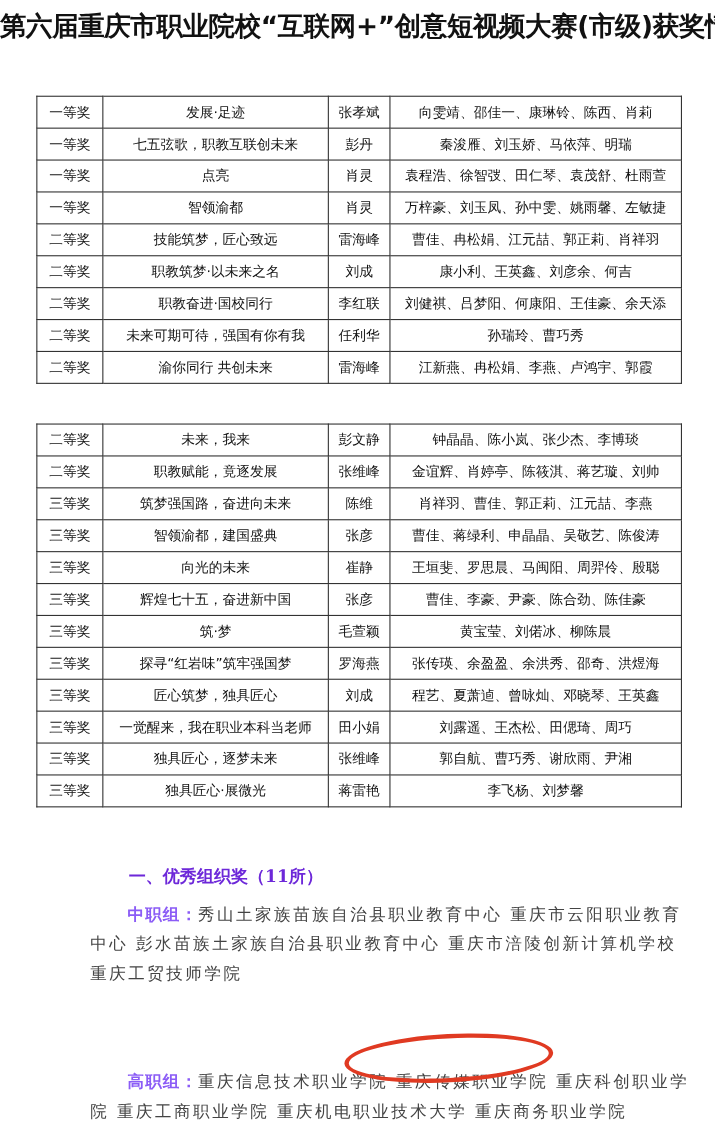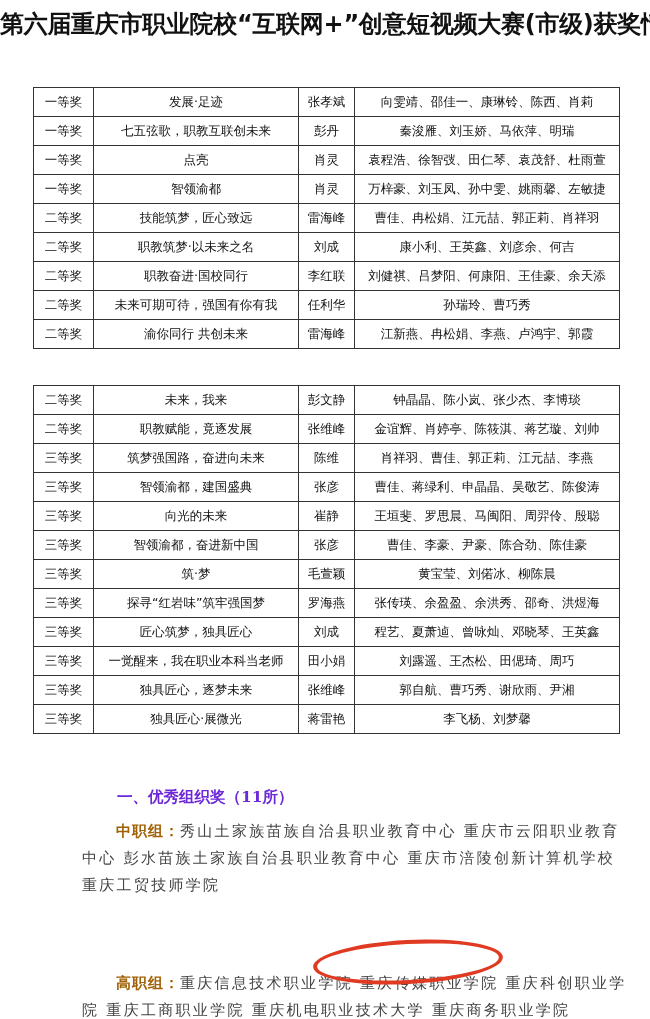--- a/index.html
+++ b/index.html
@@ -5,21 +5,21 @@
   html, body { margin:0; padding:0; background:#ffffff; }
   body { width:650px; height:1019px; position:relative; overflow:hidden; font-family:"DejaVu Sans", sans-serif; color:#111; }
   .title { position:absolute; left:0; top:8px; width:568px; text-align:right; font-size:24px; font-weight:bold; letter-spacing:-0.3px; color:#111; white-space:nowrap; }
   table.awards { position:absolute; left:33px; width:586px; border-collapse:collapse; table-layout:fixed; font-size:12.5px; }
   table.awards td { border:1.5px solid #333; text-align:center; height:28px; padding:0 2px; white-space:nowrap; overflow:hidden; }
   #t1 { top:87px; }
   #t2 { top:385px; }
   col.c1 { width:60px; } col.c2 { width:205px; } col.c3 { width:56px; } col.c4 { width:265px; }
   .sec-head { position:absolute; left:117px; top:787px; font-family:"DejaVu Serif", serif; font-size:15.5px; font-weight:bold; color:#6d28d9; }
   .para { position:absolute; left:82px; width:545px; font-family:"DejaVu Serif", serif; font-size:15px; line-height:27px; color:#444; letter-spacing:2.3px; text-indent:34px; }
-  .para b { color:#a16207; letter-spacing:1px; }
+  .para b { color:#8b5cf6; letter-spacing:1px; }
   #p1 { top:818px; }
   #p2 { top:970px; }
   .circle { position:absolute; left:313px; top:940px; width:190px; height:44px; border:4px solid #e03a22; border-radius:50%; transform:rotate(-3deg); box-sizing:border-box; }
 </style>
 </head>
 <body>
 
 <div class="title">第六届重庆市职业院校“互联网+”创意短视频大赛(市级)获奖情况</div>
 
 <table class="awards" id="t1">
@@ -120,21 +120,21 @@
         <td>曹佳、蒋绿利、申晶晶、吴敬艺、陈俊涛</td>
       </tr>
       <tr>
         <td>三等奖</td>
         <td>向光的未来</td>
         <td>崔静</td>
         <td>王垣斐、罗思晨、马闽阳、周羿伶、殷聪</td>
       </tr>
       <tr>
         <td>三等奖</td>
-        <td>智领渝都，奋进新中国</td>
+        <td>辉煌七十五，奋进新中国</td>
         <td>张彦</td>
         <td>曹佳、李豪、尹豪、陈合劲、陈佳豪</td>
       </tr>
       <tr>
         <td>三等奖</td>
         <td>筑·梦</td>
         <td>毛萱颖</td>
         <td>黄宝莹、刘偌冰、柳陈晨</td>
       </tr>
       <tr>

